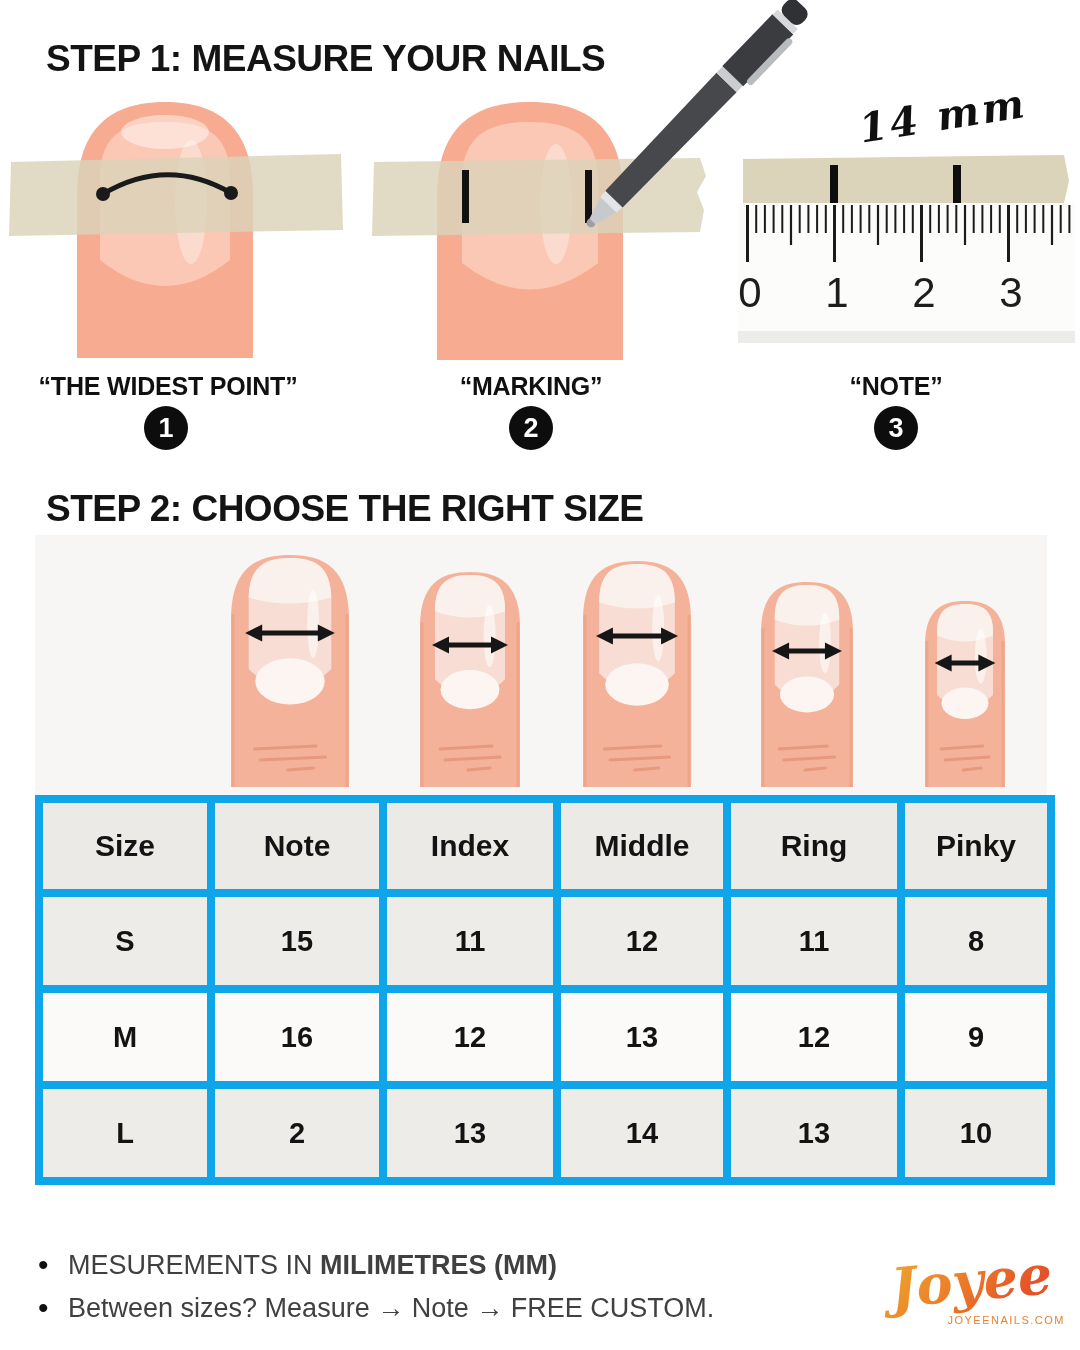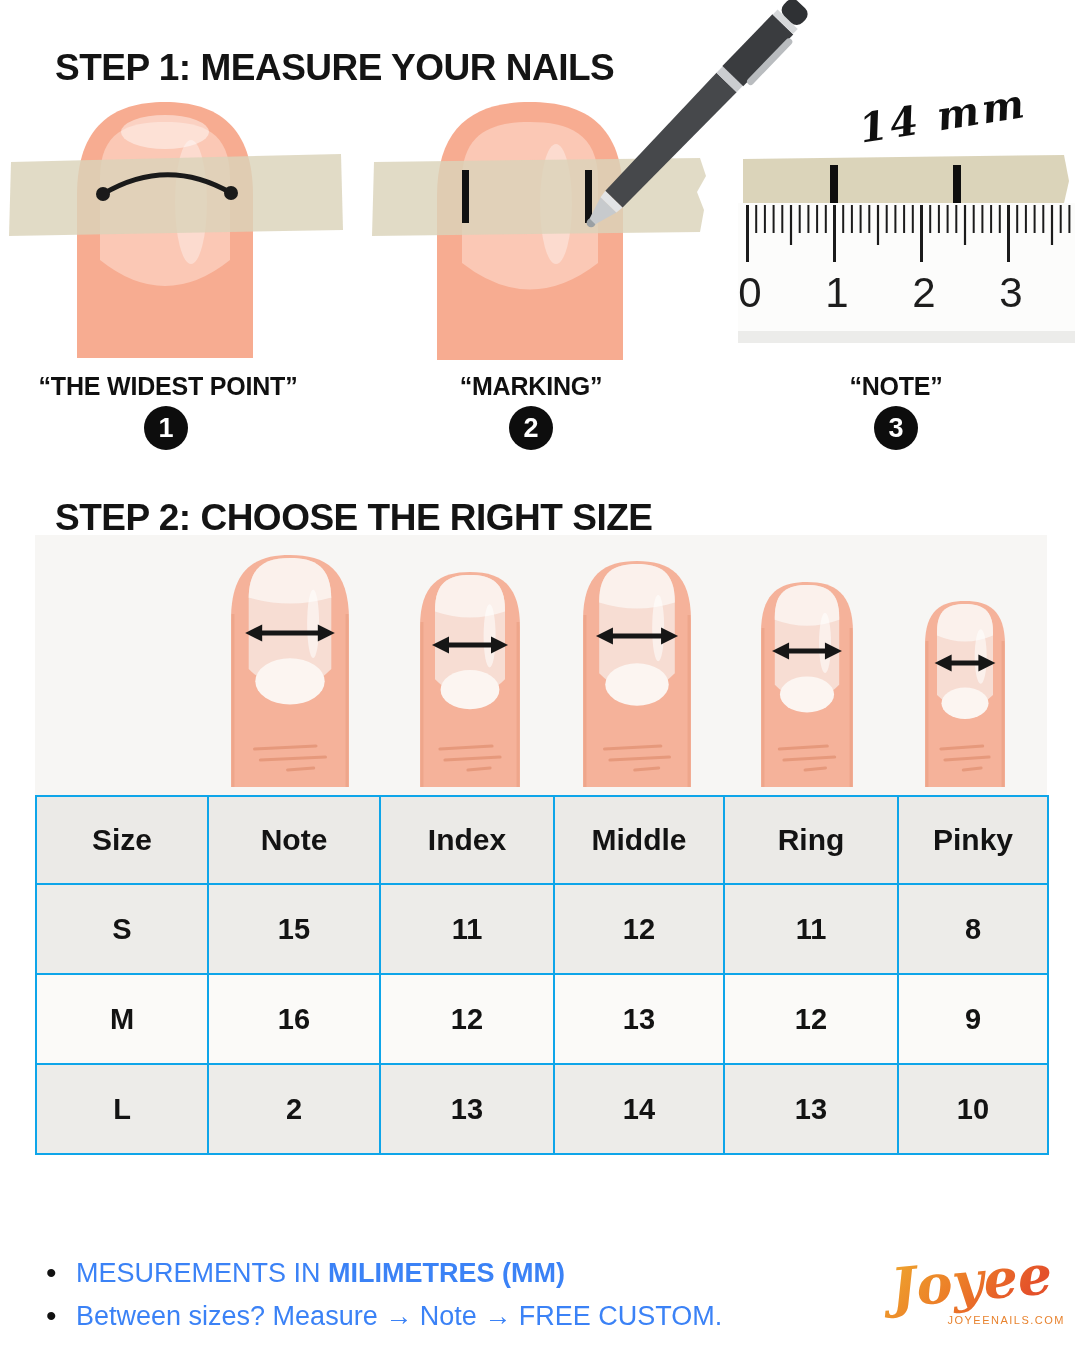--- a/index.html
+++ b/index.html
@@ -1,21 +1,21 @@
 <!DOCTYPE html>
 <html><head>
 <meta charset="utf-8">
 <style>
   html,body{margin:0;padding:0;background:#ffffff;}
   .page{
     position:relative;width:1080px;height:1350px;background:#ffffff;
     font-family:"Liberation Sans",sans-serif;color:#161616;overflow:hidden;
   }
   .step-title{
-    position:absolute;left:38px;margin:17px;font-size:37px;font-weight:800;
+    position:absolute;left:38px;margin:8px;font-size:37px;font-weight:800;
     letter-spacing:-0.5px;color:#141414;white-space:nowrap;
   }
   #step1-title{top:30px;}
   #step2-title{top:480px;}
 
   .illus{position:absolute;}
   #illus1{left:5px;top:90px;}
   #illus2{left:370px;top:88px;}
   #illus2 svg{overflow:visible;}
   #illus3{left:730px;top:95px;width:345px;height:270px;}
@@ -39,31 +39,31 @@
   #nails-panel{
     position:absolute;left:35px;top:535px;width:1012px;height:260px;
     background:#f7f6f4;
   }
 
   #size-table{
     position:absolute;left:35px;top:795px;width:1012px;
     border-collapse:collapse;table-layout:fixed;
   }
   #size-table th,#size-table td{
-    border:2px solid #0ea5e9;text-align:center;vertical-align:middle;
+    border:8px solid #0ea5e9;text-align:center;vertical-align:middle;
     color:#131313;padding:0;
   }
   #size-table th{height:86px;font-size:30px;font-weight:700;background:#ebeae7;}
   #size-table td{height:88px;font-size:29px;font-weight:700;}
   #size-table tr.row-light td{background:#fbfaf8;}
   #size-table tr.row-shade td{background:#edece9;}
 
   #notes{
-    position:absolute;left:38px;top:1250px;margin:8px;padding:0;list-style:none;
-    font-size:27px;color:#3b82f6;
+    position:absolute;left:38px;top:1250px;margin:0;padding:0;list-style:none;
+    font-size:27px;color:#404040;
   }
   #notes li{position:relative;padding-left:30px;margin-bottom:12px;white-space:nowrap;}
   #notes li::before{
     content:"\2022";position:absolute;left:0;top:-2px;font-size:30px;color:#111;
   }
   #notes strong{font-weight:700;}
 
   #logo{position:absolute;left:875px;top:1244px;}
 </style>
 </head>

